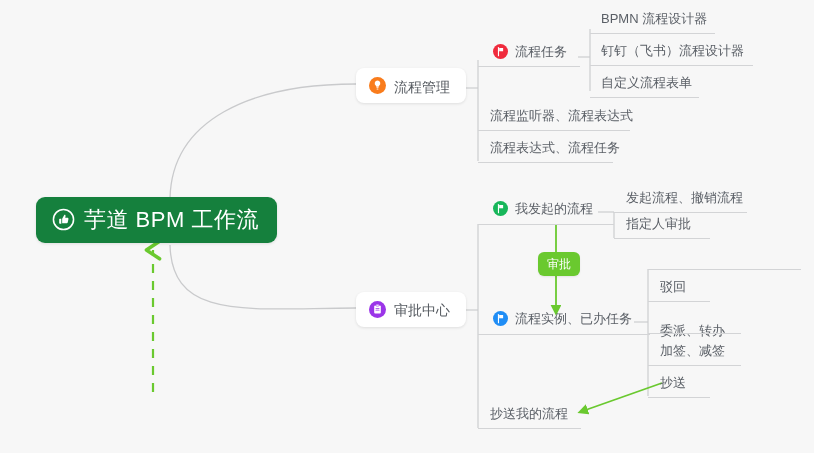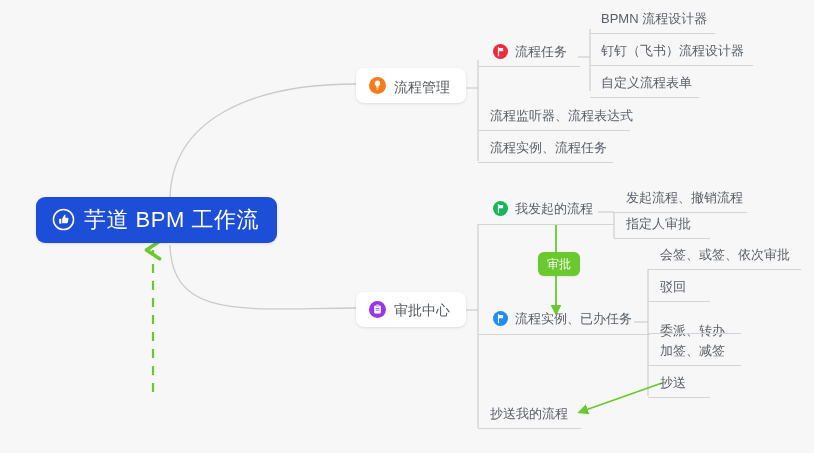--- a/index.html
+++ b/index.html
@@ -10,21 +10,21 @@
     overflow: hidden;
   }
   #canvas { position: relative; width: 814px; height: 453px; }
 
   svg.links { position: absolute; left: 0; top: 0; width: 814px; height: 453px; pointer-events: none; }
 
   
   .root-node {
     position: absolute;
     display: flex; align-items: center; gap: 9px;
-    background: #1d4ed8;
+    background: #15803d;
     border-radius: 9px;
     padding: 11px 18px 12px 16px;
     box-shadow: 0 1px 3px rgba(0,0,0,0.10);
   }
   .root-label {
     color: #ffffff;
     font-size: 22px;
     letter-spacing: 0.5px;
     white-space: nowrap;
     line-height: 1;
@@ -163,21 +163,21 @@
     <span class="leaf-text">自定义流程表单</span>
   </div>
   <div class="leaf-underline" style="left:590px; top:97px; width:109px;"></div>
 
   <div class="leaf" style="left:490px; top:108px;">
     <span class="leaf-text">流程监听器、流程表达式</span>
   </div>
   <div class="leaf-underline" style="left:478px; top:130px; width:152px;"></div>
 
   <div class="leaf" style="left:490px; top:140px;">
-    <span class="leaf-text">流程实例、流程任务</span>
+    <span class="leaf-text">流程表达式、流程任务</span>
   </div>
   <div class="leaf-underline" style="left:478px; top:162px; width:135px;"></div>
 
   <div class="card-node" style="left:356px; top:292px;font-family:Liberation Serif, serif;">
     <span class="ico">
       <svg width="17" height="17" viewBox="0 0 20 20">
         <circle cx="10" cy="10" r="10" fill="#9b35e8"></circle>
         <rect x="6.1" y="5.2" width="7.8" height="9.6" rx="1.2" fill="#ffffff"></rect>
         <rect x="8.2" y="3.9" width="3.6" height="2.2" rx="0.8" fill="#ffffff" stroke="#9b35e8" stroke-width="0.7"></rect>
         <rect x="7.6" y="8.2" width="4.8" height="0.9" rx="0.45" fill="#9b35e8"></rect>
@@ -218,23 +218,20 @@
       <svg width="15" height="15" viewBox="0 0 20 20">
         <circle cx="10" cy="10" r="10" fill="#1f8df5"></circle>
         <path d="M7.3 4.6v11" stroke="#ffffff" stroke-width="1.5" stroke-linecap="round"></path>
         <path d="M8.2 5.3h5.3v4.4H8.2z" fill="#ffffff"></path>
       </svg>
     </span>
     <span class="leaf-text">流程实例、已办任务</span>
   </div>
   <div class="leaf-underline" style="left:478px; top:334px; width:172px;"></div>
 
-  <div class="leaf" style="left:660px; top:247px;">
-    <span class="leaf-text">会签、或签、依次审批</span>
-  </div>
   <div class="leaf-underline" style="left:648px; top:269px; width:153px;"></div>
 
   <div class="leaf" style="left:660px; top:279px;">
     <span class="leaf-text">驳回</span>
   </div>
   <div class="leaf-underline" style="left:648px; top:301px; width:62px;"></div>
 
   <div class="leaf" style="left:660px; top:311px;margin-top:12px;">
     <span class="leaf-text">委派、转办</span>
   </div>

